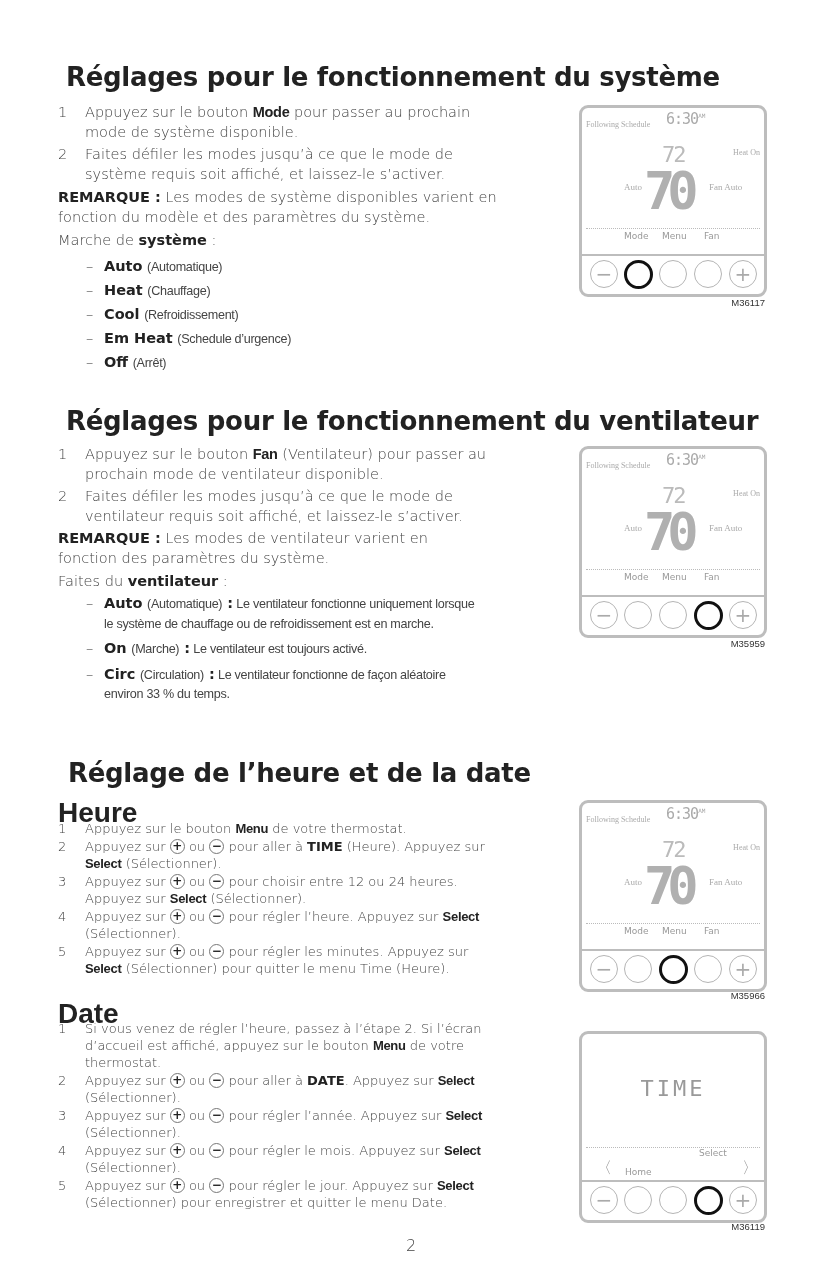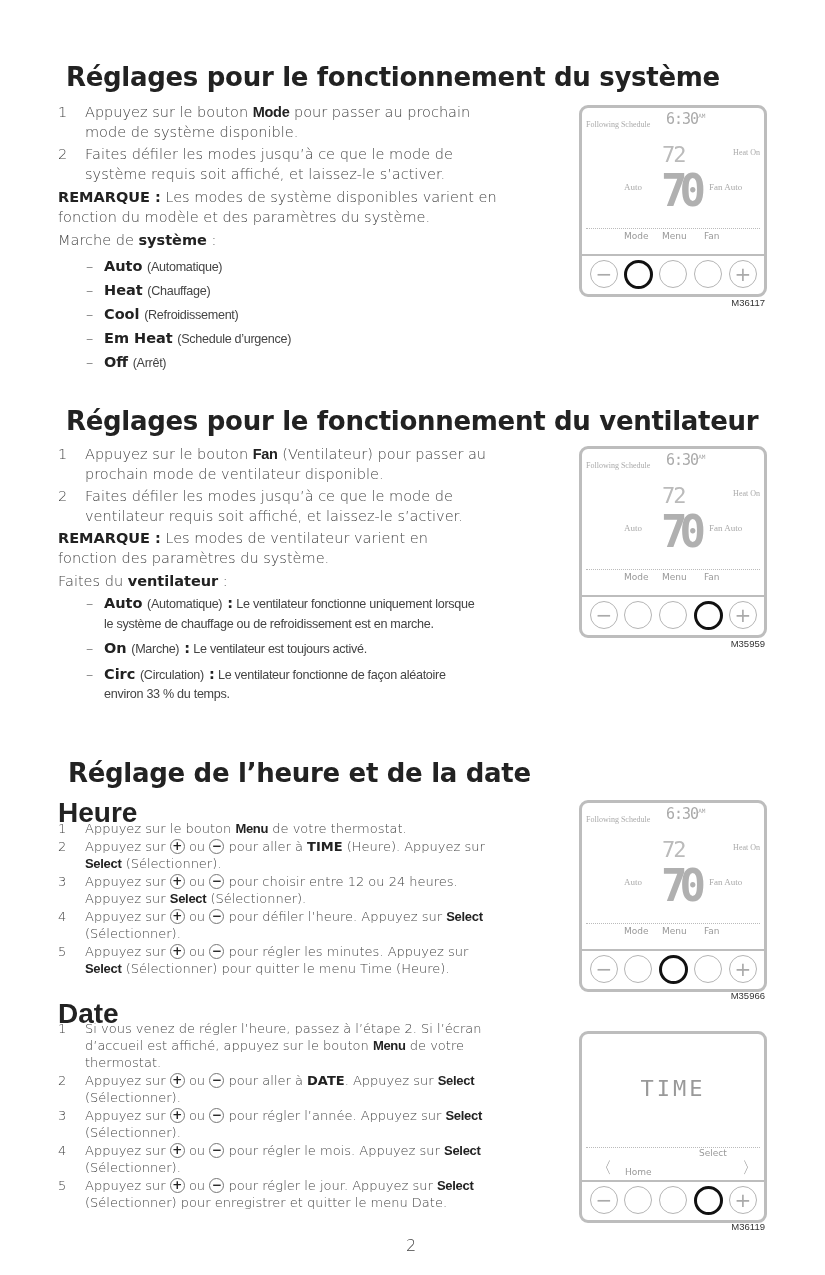--- a/index.html
+++ b/index.html
@@ -28,21 +28,21 @@
   .thermo { position: absolute; width: 186px; }
   .tframe { position: relative; width: 182px; height: 186px; border: 3px solid #bdbdbd; border-radius: 9px; background: #fff; }
   .tscreen { position: absolute; left: 0; top: 0; right: 0; height: 146px; }
   .tsep { position: absolute; left: 0; right: 0; top: 146px; border-top: 2px solid #bdbdbd; }
   .tlabel { position: absolute; font-family: Liberation Serif, serif; color: #aaa; font-size: 8px; white-space: nowrap; margin-top: 8px; }
   .tdots { position: absolute; left: 4px; right: 4px; top: 120px; border-top: 1px dotted #bbb; }
   .soft { position: absolute; top: 123px; font-size: 9px; color: #999; font-family: "DejaVu Sans", sans-serif; }
   .tclock { position: absolute; left: 84px; top: 2px; font-family: "DejaVu Sans Mono", monospace; font-size: 15px; color: #aaa; letter-spacing: -1px; }
   .tclock sup { font-size: 6px; letter-spacing: 0; }
   .tset { position: absolute; left: 80px; top: 34px; font-family: "DejaVu Sans Mono", monospace; font-size: 22px; color: #bbb; font-weight: 200; letter-spacing: -2px; }
-  .tbig { position: absolute; left: 79px; top: 52px; font-family: "DejaVu Sans Mono", monospace; font-size: 44px; color: #b0b0b0; letter-spacing: -8px; line-height: 62px; font-weight: bold; }
+  .tbig { position: absolute; left: 62px; top: 52px; font-family: "DejaVu Sans Mono", monospace; font-size: 52px; color: #b0b0b0; letter-spacing: -8px; line-height: 62px; font-weight: bold; }
   .btnrow { position: absolute; left: 6px; top: 152px; width: 172px; height: 30px; }
   .btn { position: absolute; top: 0; width: 26px; height: 26px; border: 1.5px solid #b5b5b5; border-radius: 50%;
          text-align: center; line-height: 26px; color: #aaa; font-size: 20px; font-family: "DejaVu Sans", sans-serif; background: #fff; }
   .btn.active { border: 3px solid #111; width: 23px; height: 23px; }
   .fig { position: absolute; right: 0; font-family: "Liberation Sans", sans-serif; font-size: 9.5px; color: #333; }
   .ttime { position: absolute; left: 0; right: 0; top: 42px; text-align: center; font-family: "DejaVu Sans Mono", monospace; font-size: 22px; color: #999; letter-spacing: 3px; font-weight: 200; }
   .nav { position: absolute; font-size: 16px; color: #999; font-family: "DejaVu Sans", sans-serif; }
 </style>
 </head>
 <body>
@@ -139,21 +139,21 @@
   <div class="fig" style="top:192px;">M35959</div>
 </div>
 
 <h1 style="left:60px; top:750px;">Réglage de l’heure et de la date</h1>
 
 <h2 style="left:58px; top:797px;">Heure</h2>
 <ol class="ol txt" style="left:58px; top:820px; width:450px; font-size:13px; line-height:17px;">
   <li><span class="num">1</span><span>Appuyez sur le bouton </span><span class="cond">Menu</span><span> de votre thermostat.</span></li>
   <li style="margin-top:1px;"><span class="num">2</span><span>Appuyez sur </span><span class="pm">+</span><span> ou </span><span class="pm">−</span><span> pour aller à </span><span class="b">TIME</span><span> (Heure). Appuyez sur </span><span class="cond">Select</span><span> (Sélectionner).</span></li>
   <li style="margin-top:1px;"><span class="num">3</span><span>Appuyez sur </span><span class="pm">+</span><span> ou </span><span class="pm">−</span><span> pour choisir entre 12 ou 24 heures. Appuyez sur </span><span class="cond">Select</span><span> (Sélectionner).</span></li>
-  <li style="margin-top:1px;"><span class="num">4</span><span>Appuyez sur </span><span class="pm">+</span><span> ou </span><span class="pm">−</span><span> pour défiler l’heure. Appuyez sur </span><span class="cond">Select</span><span> (Sélectionner).</span></li>
+  <li style="margin-top:1px;"><span class="num">4</span><span>Appuyez sur </span><span class="pm">+</span><span> ou </span><span class="pm">−</span><span> pour régler l’heure. Appuyez sur </span><span class="cond">Select</span><span> (Sélectionner).</span></li>
   <li style="margin-top:1px;"><span class="num">5</span><span>Appuyez sur </span><span class="pm">+</span><span> ou </span><span class="pm">−</span><span> pour régler les minutes. Appuyez sur </span><span class="cond">Select</span><span> (Sélectionner) pour quitter le menu Time (Heure).</span></li>
 </ol>
 
 <div class="thermo" style="left:579px; top:800px;">
   <div class="tframe">
     <div class="tscreen">
       <span class="tlabel" style="left:4px; top:4px;">Following Schedule</span>
       <span class="tclock"><span>6:30</span><sup>AM</sup></span>
       <span class="tlabel" style="right:4px; top:32px;">Heat On</span>
       <span class="tset">72</span>

